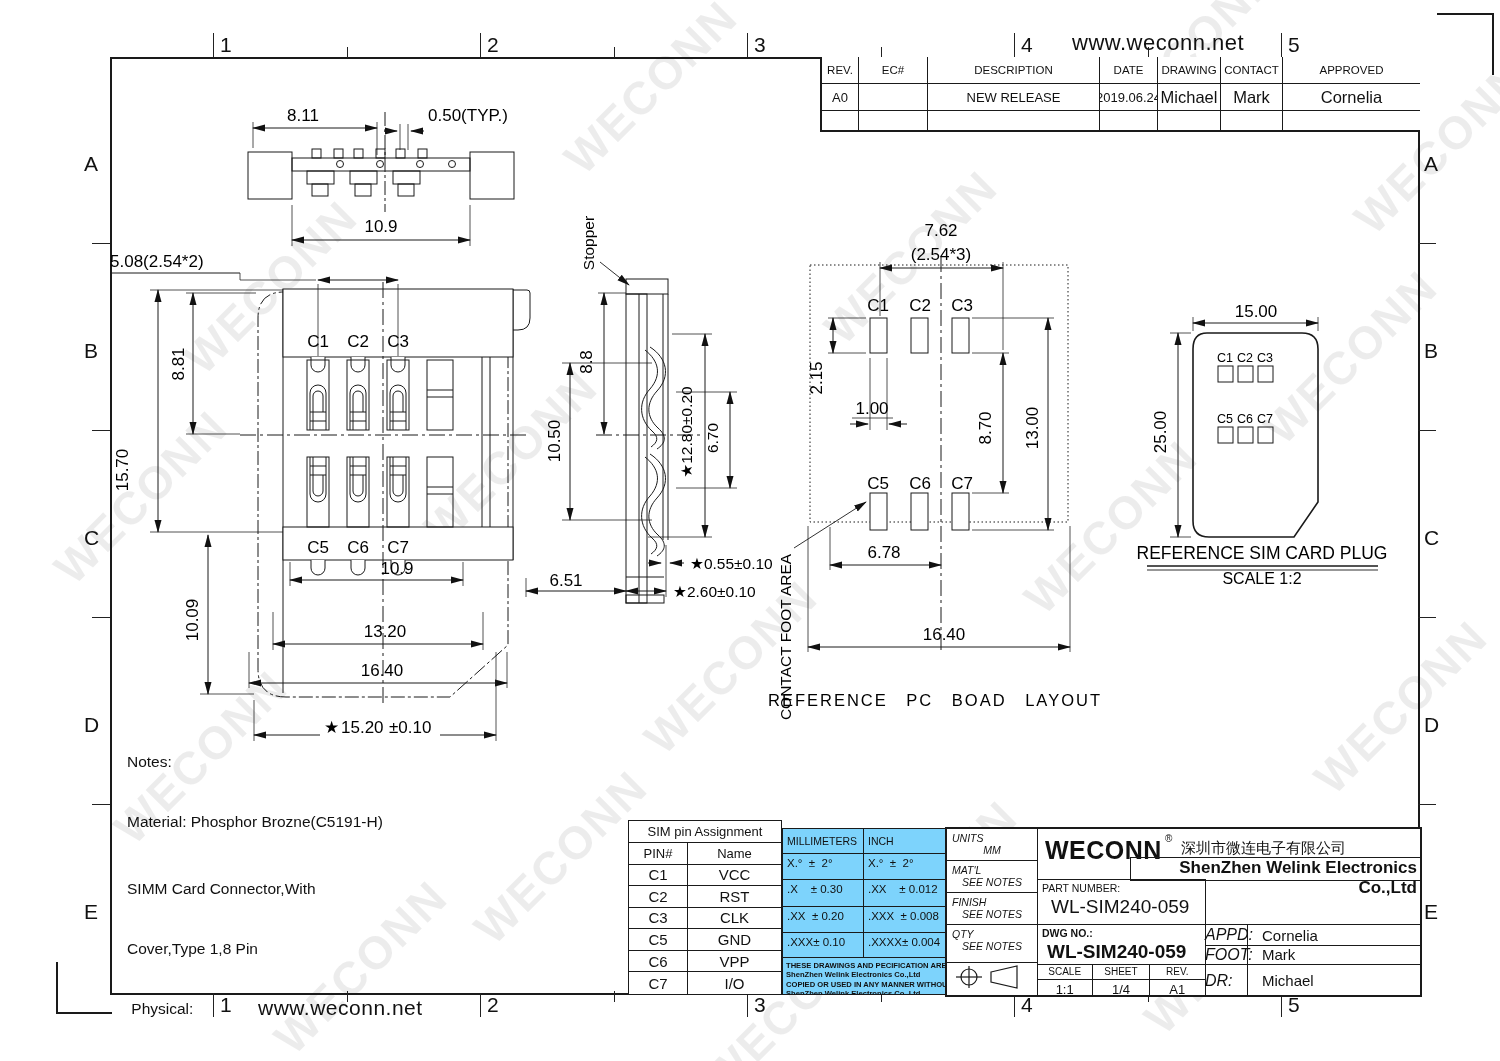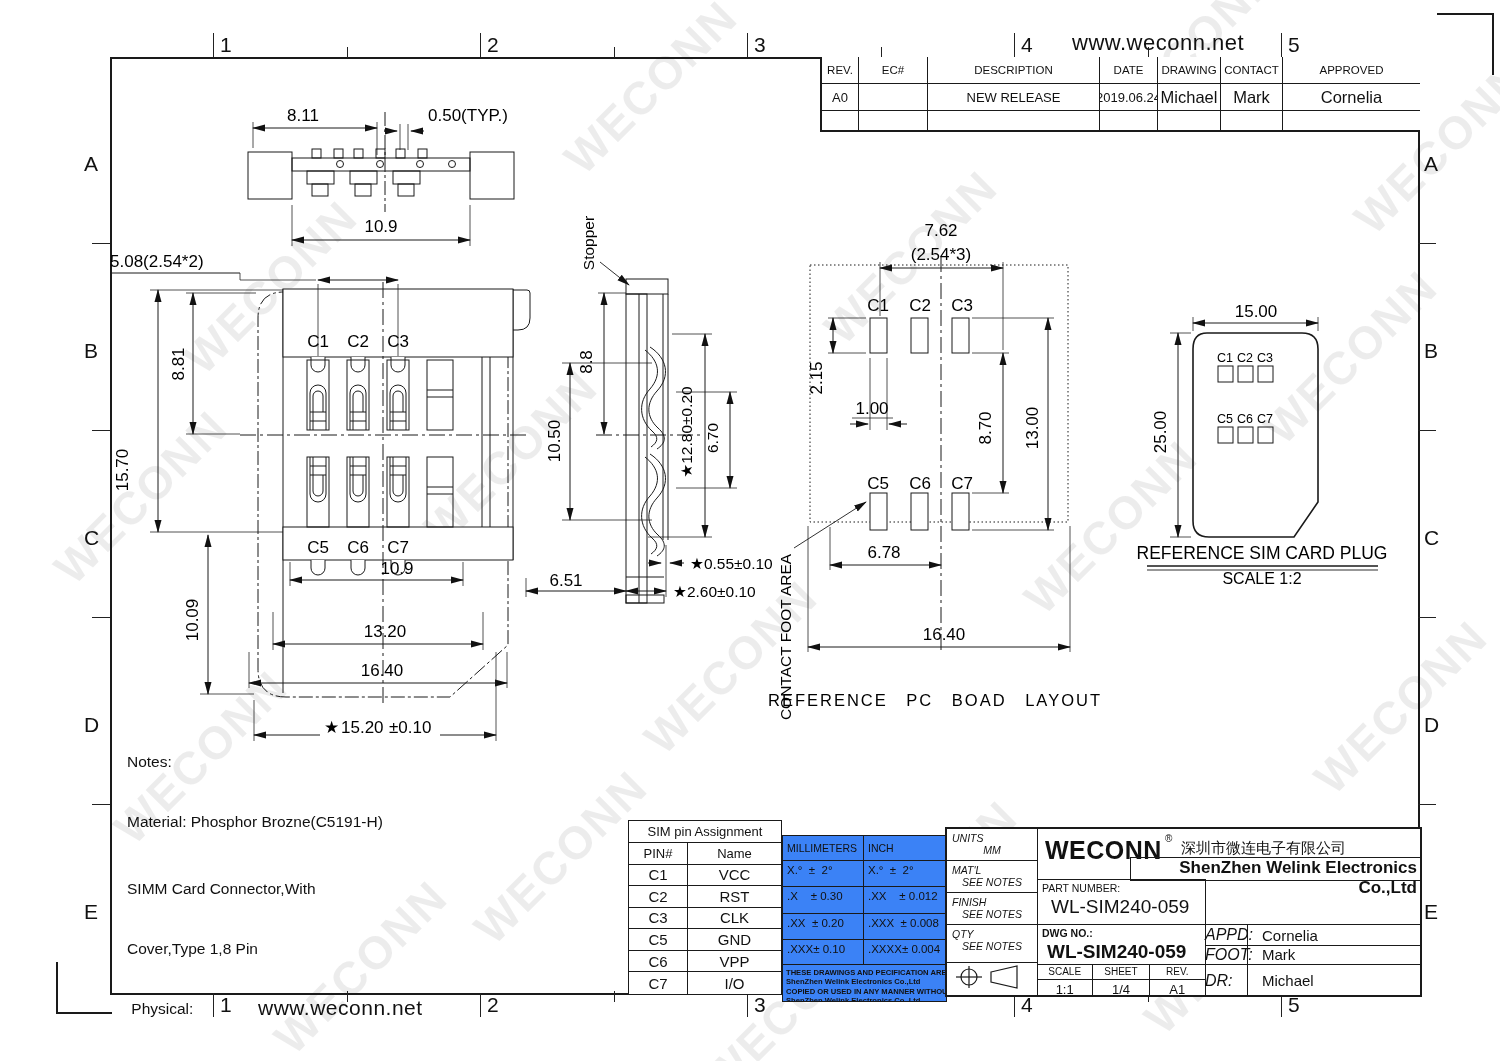--- a/index.html
+++ b/index.html
@@ -32,22 +32,22 @@
   .notice{position:absolute;left:866px;top:758px;font-size:19.5px;line-height:25.5px;letter-spacing:.2px;}
   
   .pin-table{position:absolute;left:628px;top:820px;width:152px;height:173px;border:1.5px solid #1a1a1a;background:#fff;
              display:grid;grid-template-columns:59px 1fr;grid-template-rows:22px repeat(7,1fr);}
   .pin-table .tt{grid-column:1/3;border-bottom:1.2px solid #1a1a1a;font-size:13px;display:flex;align-items:center;justify-content:center;}
   .pin-table .c{border-bottom:1.2px solid #1a1a1a;display:flex;align-items:center;justify-content:center;font-size:15px;}
   .pin-table .c.l{border-right:1.2px solid #1a1a1a;}
   .pin-table .c.hd{font-size:13px;}
   .pin-table .c.last{border-bottom:none;}
   
-  .tol-table{position:absolute;left:782px;top:828px;width:163px;height:165px;border:1.5px solid #1a1a1a;background:#3b82f6;
-             display:grid;grid-template-columns:81px 1fr;grid-template-rows:25px 26px 27px 26px 25px 1fr;margin-top:7px;}
+  .tol-table{position:absolute;left:782px;top:828px;width:163px;height:165px;border:1.5px solid #1a1a1a;background:#7dd3fc;
+             display:grid;grid-template-columns:81px 1fr;grid-template-rows:25px 26px 27px 26px 25px 1fr;}
   .tol-table .c{border-bottom:1px solid #1a1a1a;font-size:11.5px;padding:3px 0 0 4px;white-space:pre;overflow:hidden;}
   .tol-table .c.l{border-right:1px solid #1a1a1a;}
   .tol-table .hd{font-size:10.5px;padding-top:6px;}
   .tol-disc{grid-column:1/3;padding:3px 2px 0 3px;font-size:7.6px;font-weight:bold;line-height:9.4px;white-space:nowrap;overflow:hidden;}
   
   .tblock{position:absolute;left:945px;top:827px;width:473px;height:166px;border:2px solid #1a1a1a;background:#fff;}
   .tblock .abs{position:absolute;}
   .tb-left{left:0;top:0;width:90px;height:100%;border-right:1.5px solid #1a1a1a;}
   .tb-lcell{border-bottom:1.2px solid #1a1a1a;position:relative;font-style:italic;}
   .tb-lcell:last-child{border-bottom:none;}

